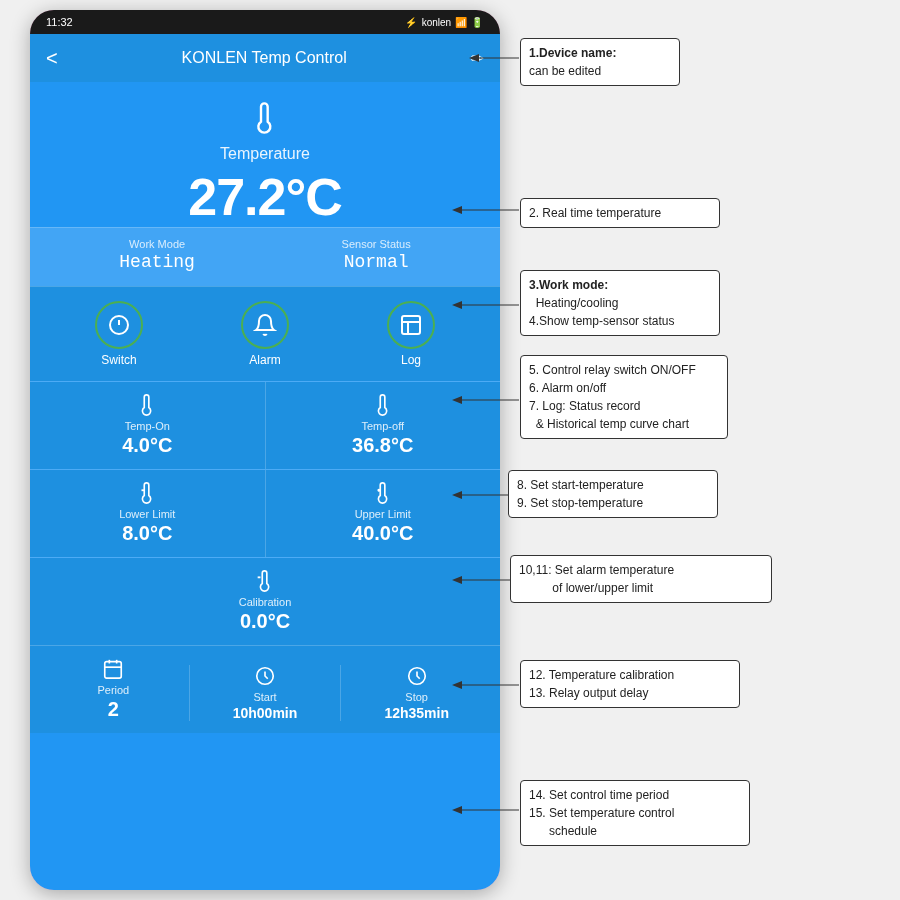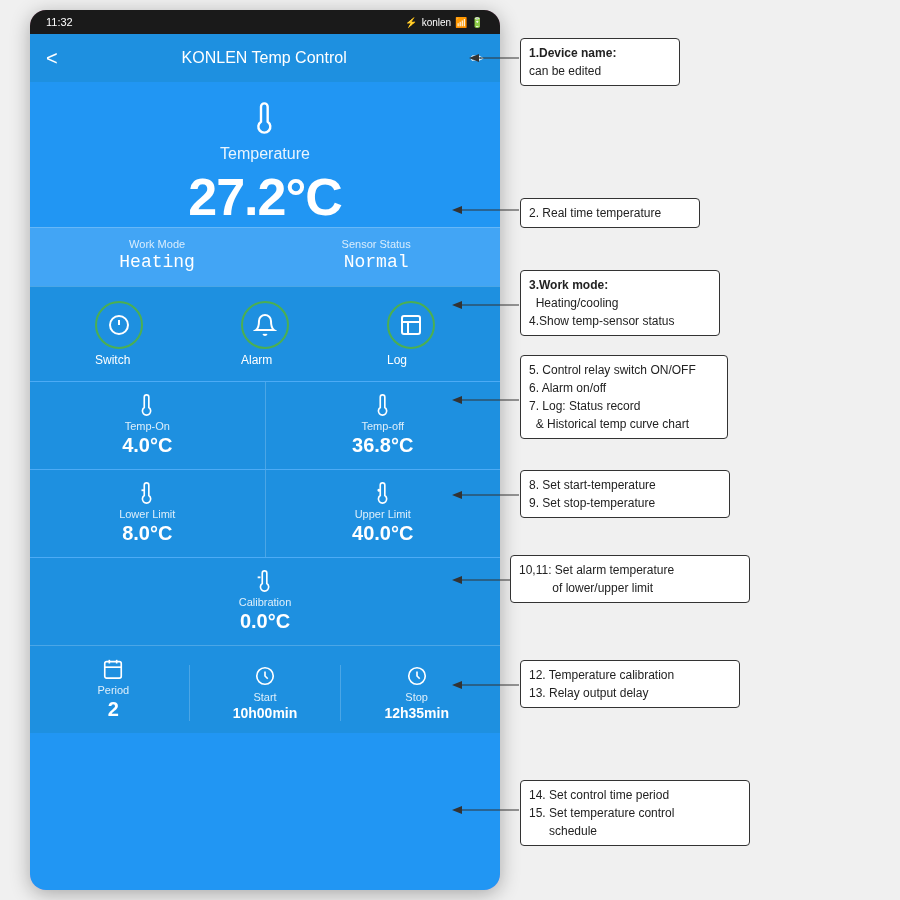--- a/index.html
+++ b/index.html
@@ -13,21 +13,21 @@
     }
 
     
     .phone-frame {
       position: absolute;
       left: 30px;
       top: 10px;
       width: 470px;
       height: 880px;
       background: #f9a8d4;
-      border-radius: 16px;
+      border-radius: 24px;
       overflow: hidden;
       box-shadow: 0 4px 20px rgba(0,0,0,0.3);
     }
 
     
     .status-bar {
       background: #1a1a1a;
       color: white;
       font-size: 11px;
       padding: 6px 16px;
@@ -122,21 +122,21 @@
 
     
     .control-row {
       display: flex;
       justify-content: space-around;
       padding: 14px 16px;
       background: #1e90e0;
       border-top: 1px solid rgba(255,255,255,0.2);
     }
     .control-item {
-      text-align: left;
+      text-align: center;
       cursor: pointer;
     }
     .control-label {
       color: white;
       font-size: 12px;
     }
 
     
     .temp-settings-row {
       display: flex;
@@ -445,37 +445,37 @@
   <line x1="519" y1="580" x2="460" y2="580" stroke="#333" stroke-width="1"></line>
   <polygon points="462,576 452,580 462,584" fill="#333"></polygon>
 
   <line x1="519" y1="685" x2="460" y2="685" stroke="#333" stroke-width="1"></line>
   <polygon points="462,681 452,685 462,689" fill="#333"></polygon>
 
   <line x1="519" y1="810" x2="460" y2="810" stroke="#333" stroke-width="1"></line>
   <polygon points="462,806 452,810 462,814" fill="#333"></polygon>
 </svg>
 
-<div class="annotation" style="left: 520px; top: 198px; width: 180px;">
+<div class="annotation" style="left: 520px; top: 198px; width: 200px;">
   <span>2. Real time temperature</span>
 </div>
 
 <div class="annotation" style="left: 520px; top: 270px; width: 200px;">
   <span><strong>3.Work mode:</strong><br>&nbsp;&nbsp;Heating/cooling<br>4.Show temp-sensor status</span>
 </div>
 
 <div class="annotation" style="left: 520px; top: 355px; width: 208px;">
   <span>5. Control relay switch ON/OFF<br>6. Alarm on/off<br>7. Log: Status record<br>&nbsp;&nbsp;&amp; Historical temp curve chart</span>
 </div>
 
-<div class="annotation" style="left: 520px; top: 470px; width: 210px;">
+<div class="annotation" style="left: 508px; top: 470px; width: 210px;">
   <span>8. Set start-temperature<br>9. Set stop-temperature</span>
 </div>
 
-<div class="annotation" style="left: 510px; top: 555px; width: 240px;">
+<div class="annotation" style="left: 510px; top: 555px; width: 262px;">
   <span>10,11: Set alarm temperature<br>&nbsp;&nbsp;&nbsp;&nbsp;&nbsp;&nbsp;&nbsp;&nbsp;&nbsp;&nbsp;of lower/upper limit</span>
 </div>
 
 <div class="annotation" style="left: 520px; top: 660px; width: 220px;">
   <span>12. Temperature calibration<br>13. Relay output delay</span>
 </div>
 
 <div class="annotation" style="left: 520px; top: 780px; width: 230px;">
   <span>14. Set control time period<br>15. Set temperature control<br>&nbsp;&nbsp;&nbsp;&nbsp;&nbsp;&nbsp;schedule</span>
 </div>

